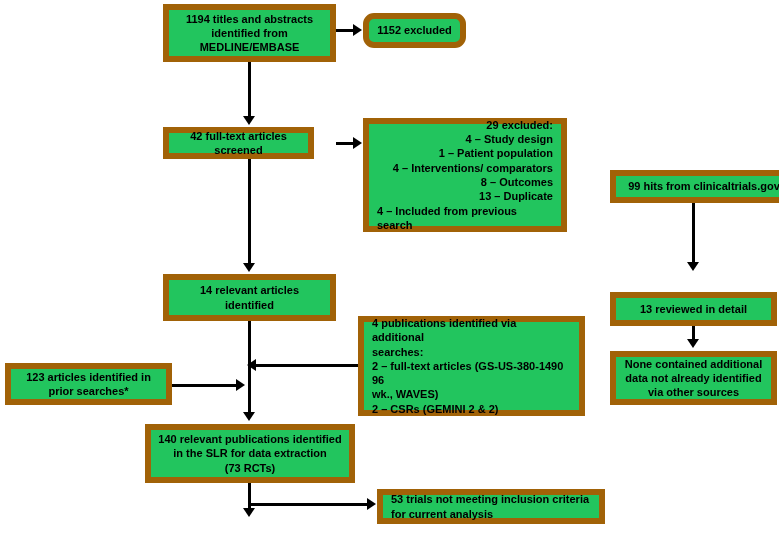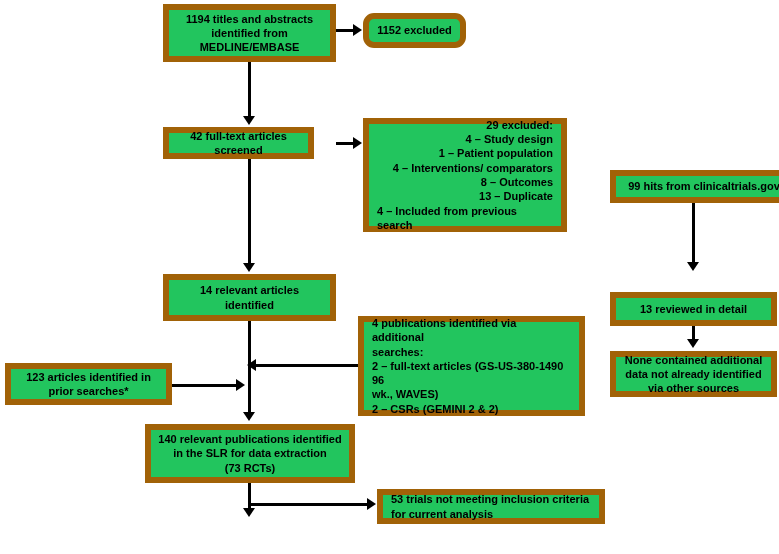--- a/index.html
+++ b/index.html
@@ -141,21 +141,21 @@
 
 
   <div class="box center" style="left:610px; top:170px; width:188px; height:33px;">
     <span class="line">99 hits from clinicaltrials.gov</span>
   </div>
 
   <div class="box center" style="left:610px; top:276px; width:167px; height:34px;margin-top:16px;">
     <span class="line">13 reviewed in detail</span>
   </div>
 
-  <div class="box center" style="left:610px; top:351px; width:167px; height:46px;">
+  <div class="box center" style="left:610px; top:351px; width:167px; height:54px;">
     <span class="line">None contained additional</span>
     <span class="line">data not already identified</span>
     <span class="line">via other sources</span>
   </div>
 
   <div class="hline" style="left:336px; top:29px; width:20px;"></div>
   <div class="arrow-right" style="left:353px; top:24px;"></div>
 
   <div class="vline" style="left:248px; top:62px; height:55px;"></div>
   <div class="arrow-down" style="left:243px; top:116px;"></div>

